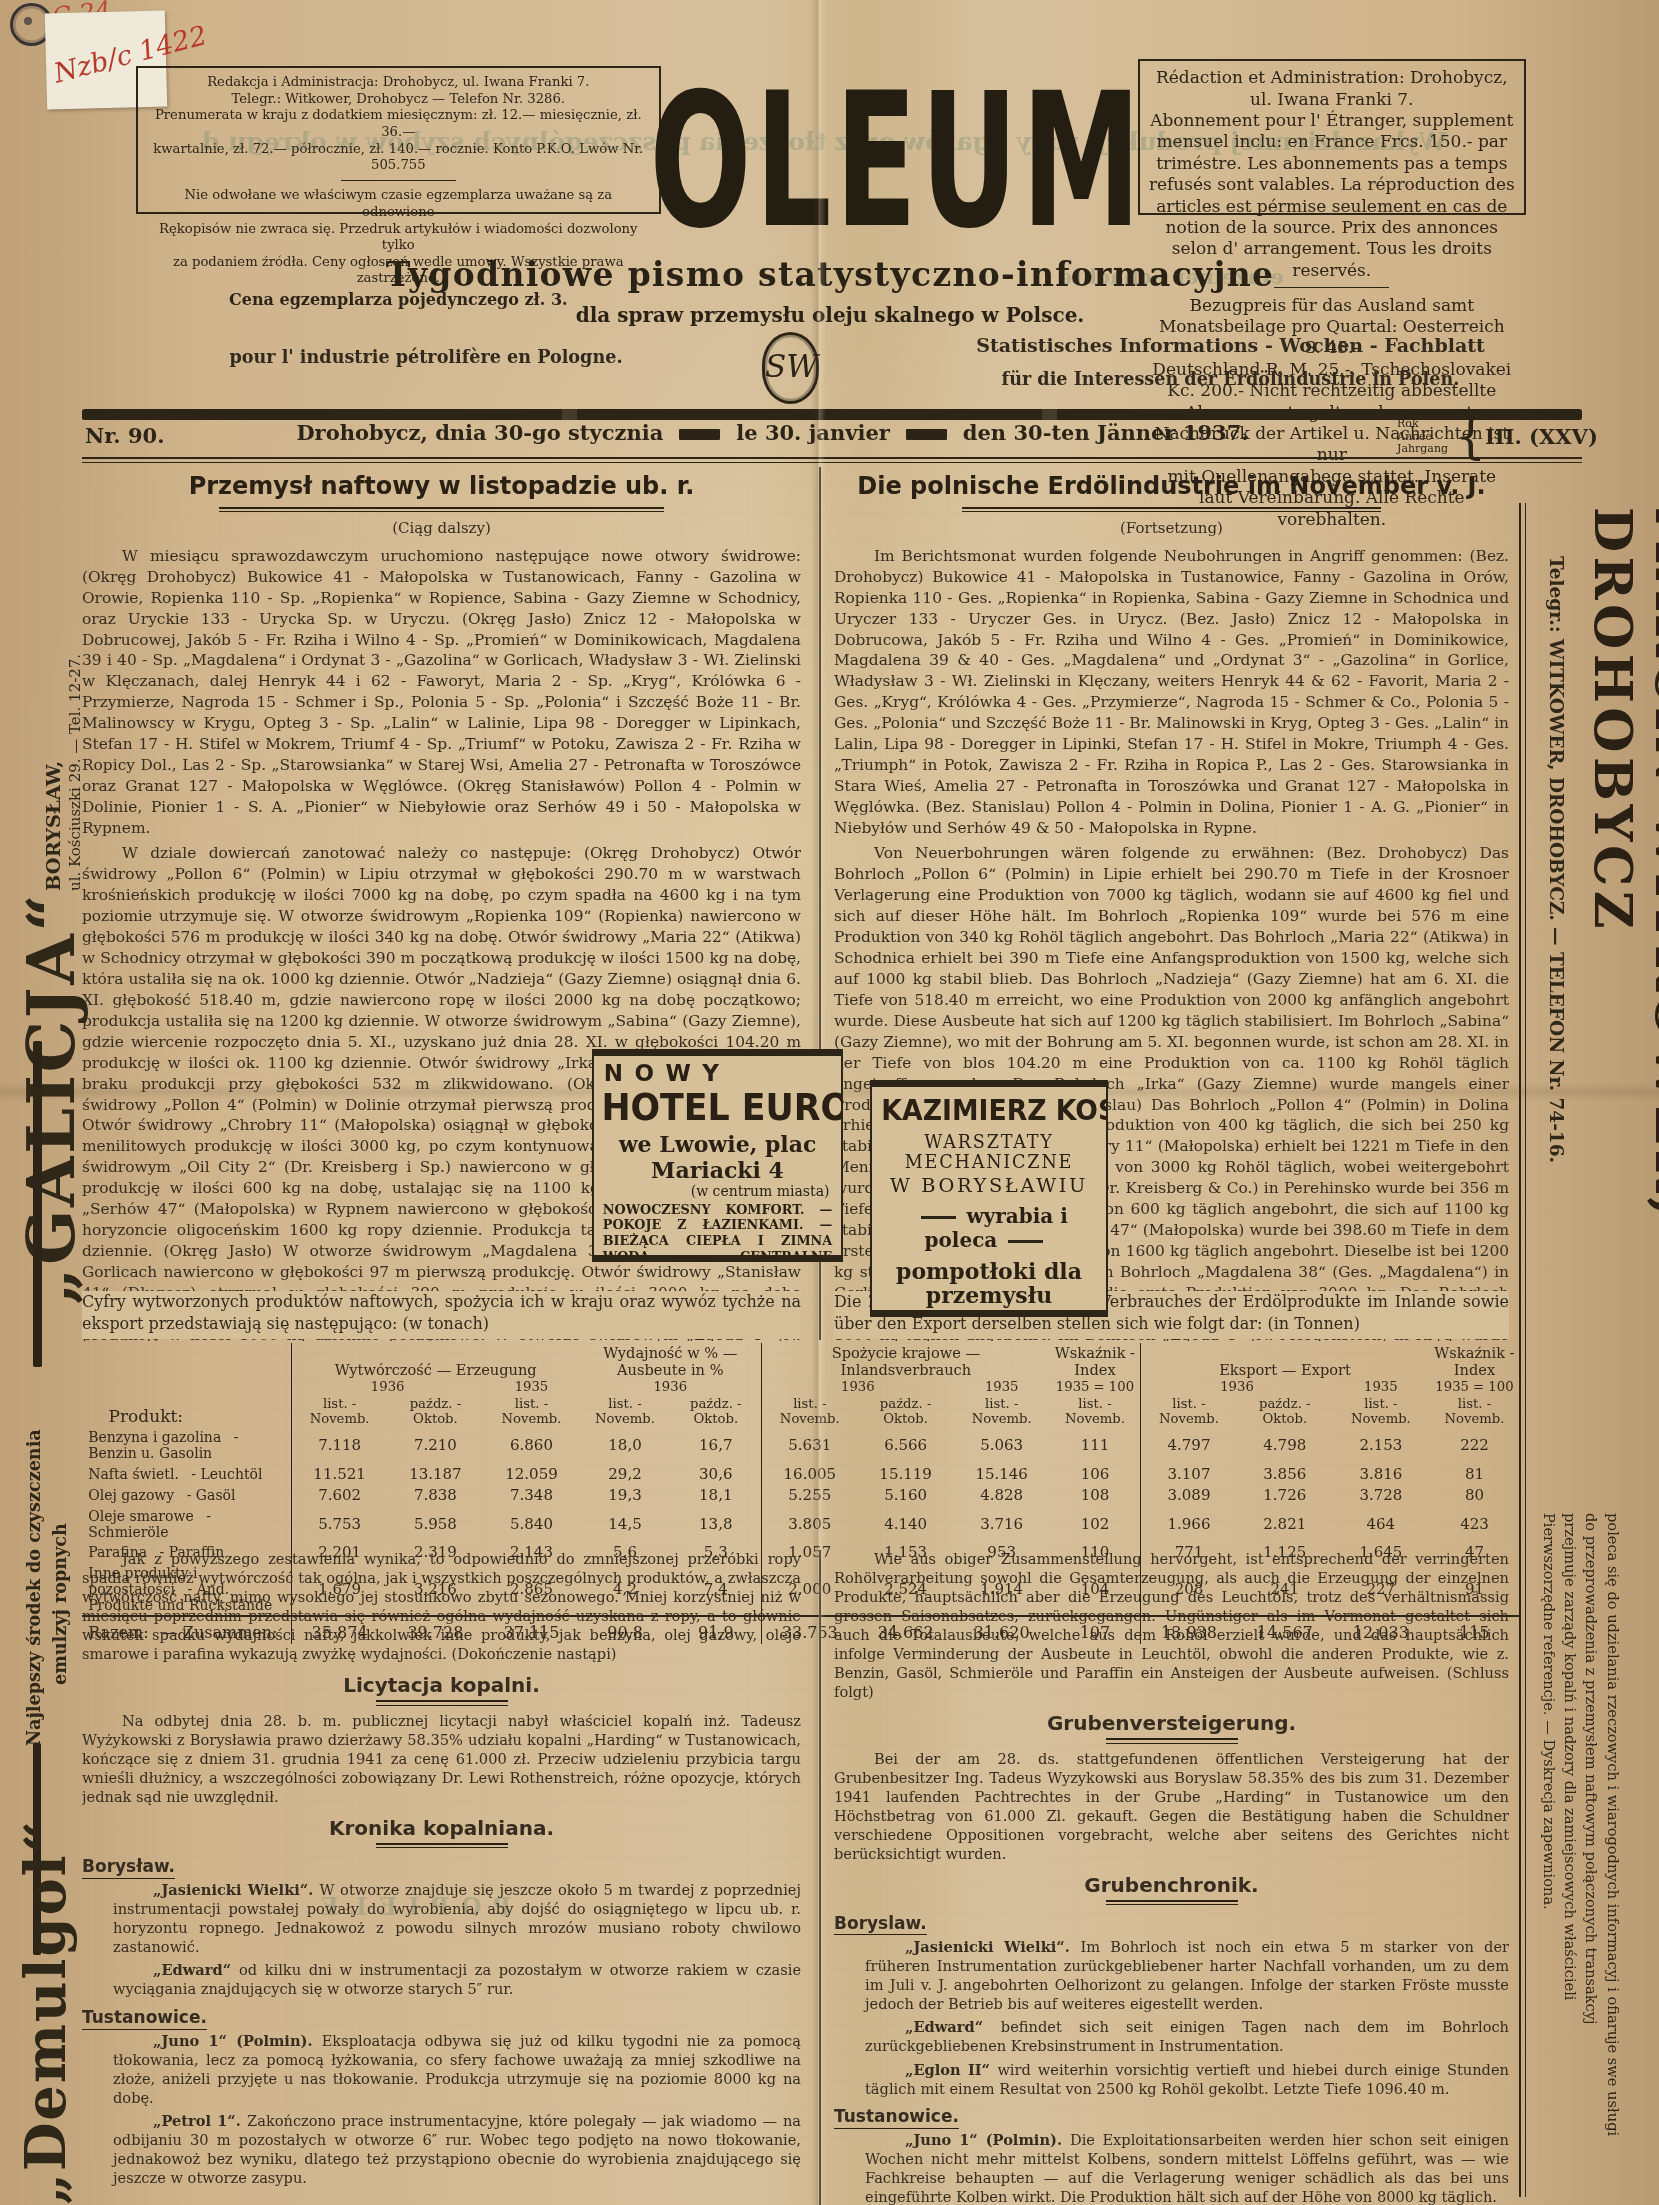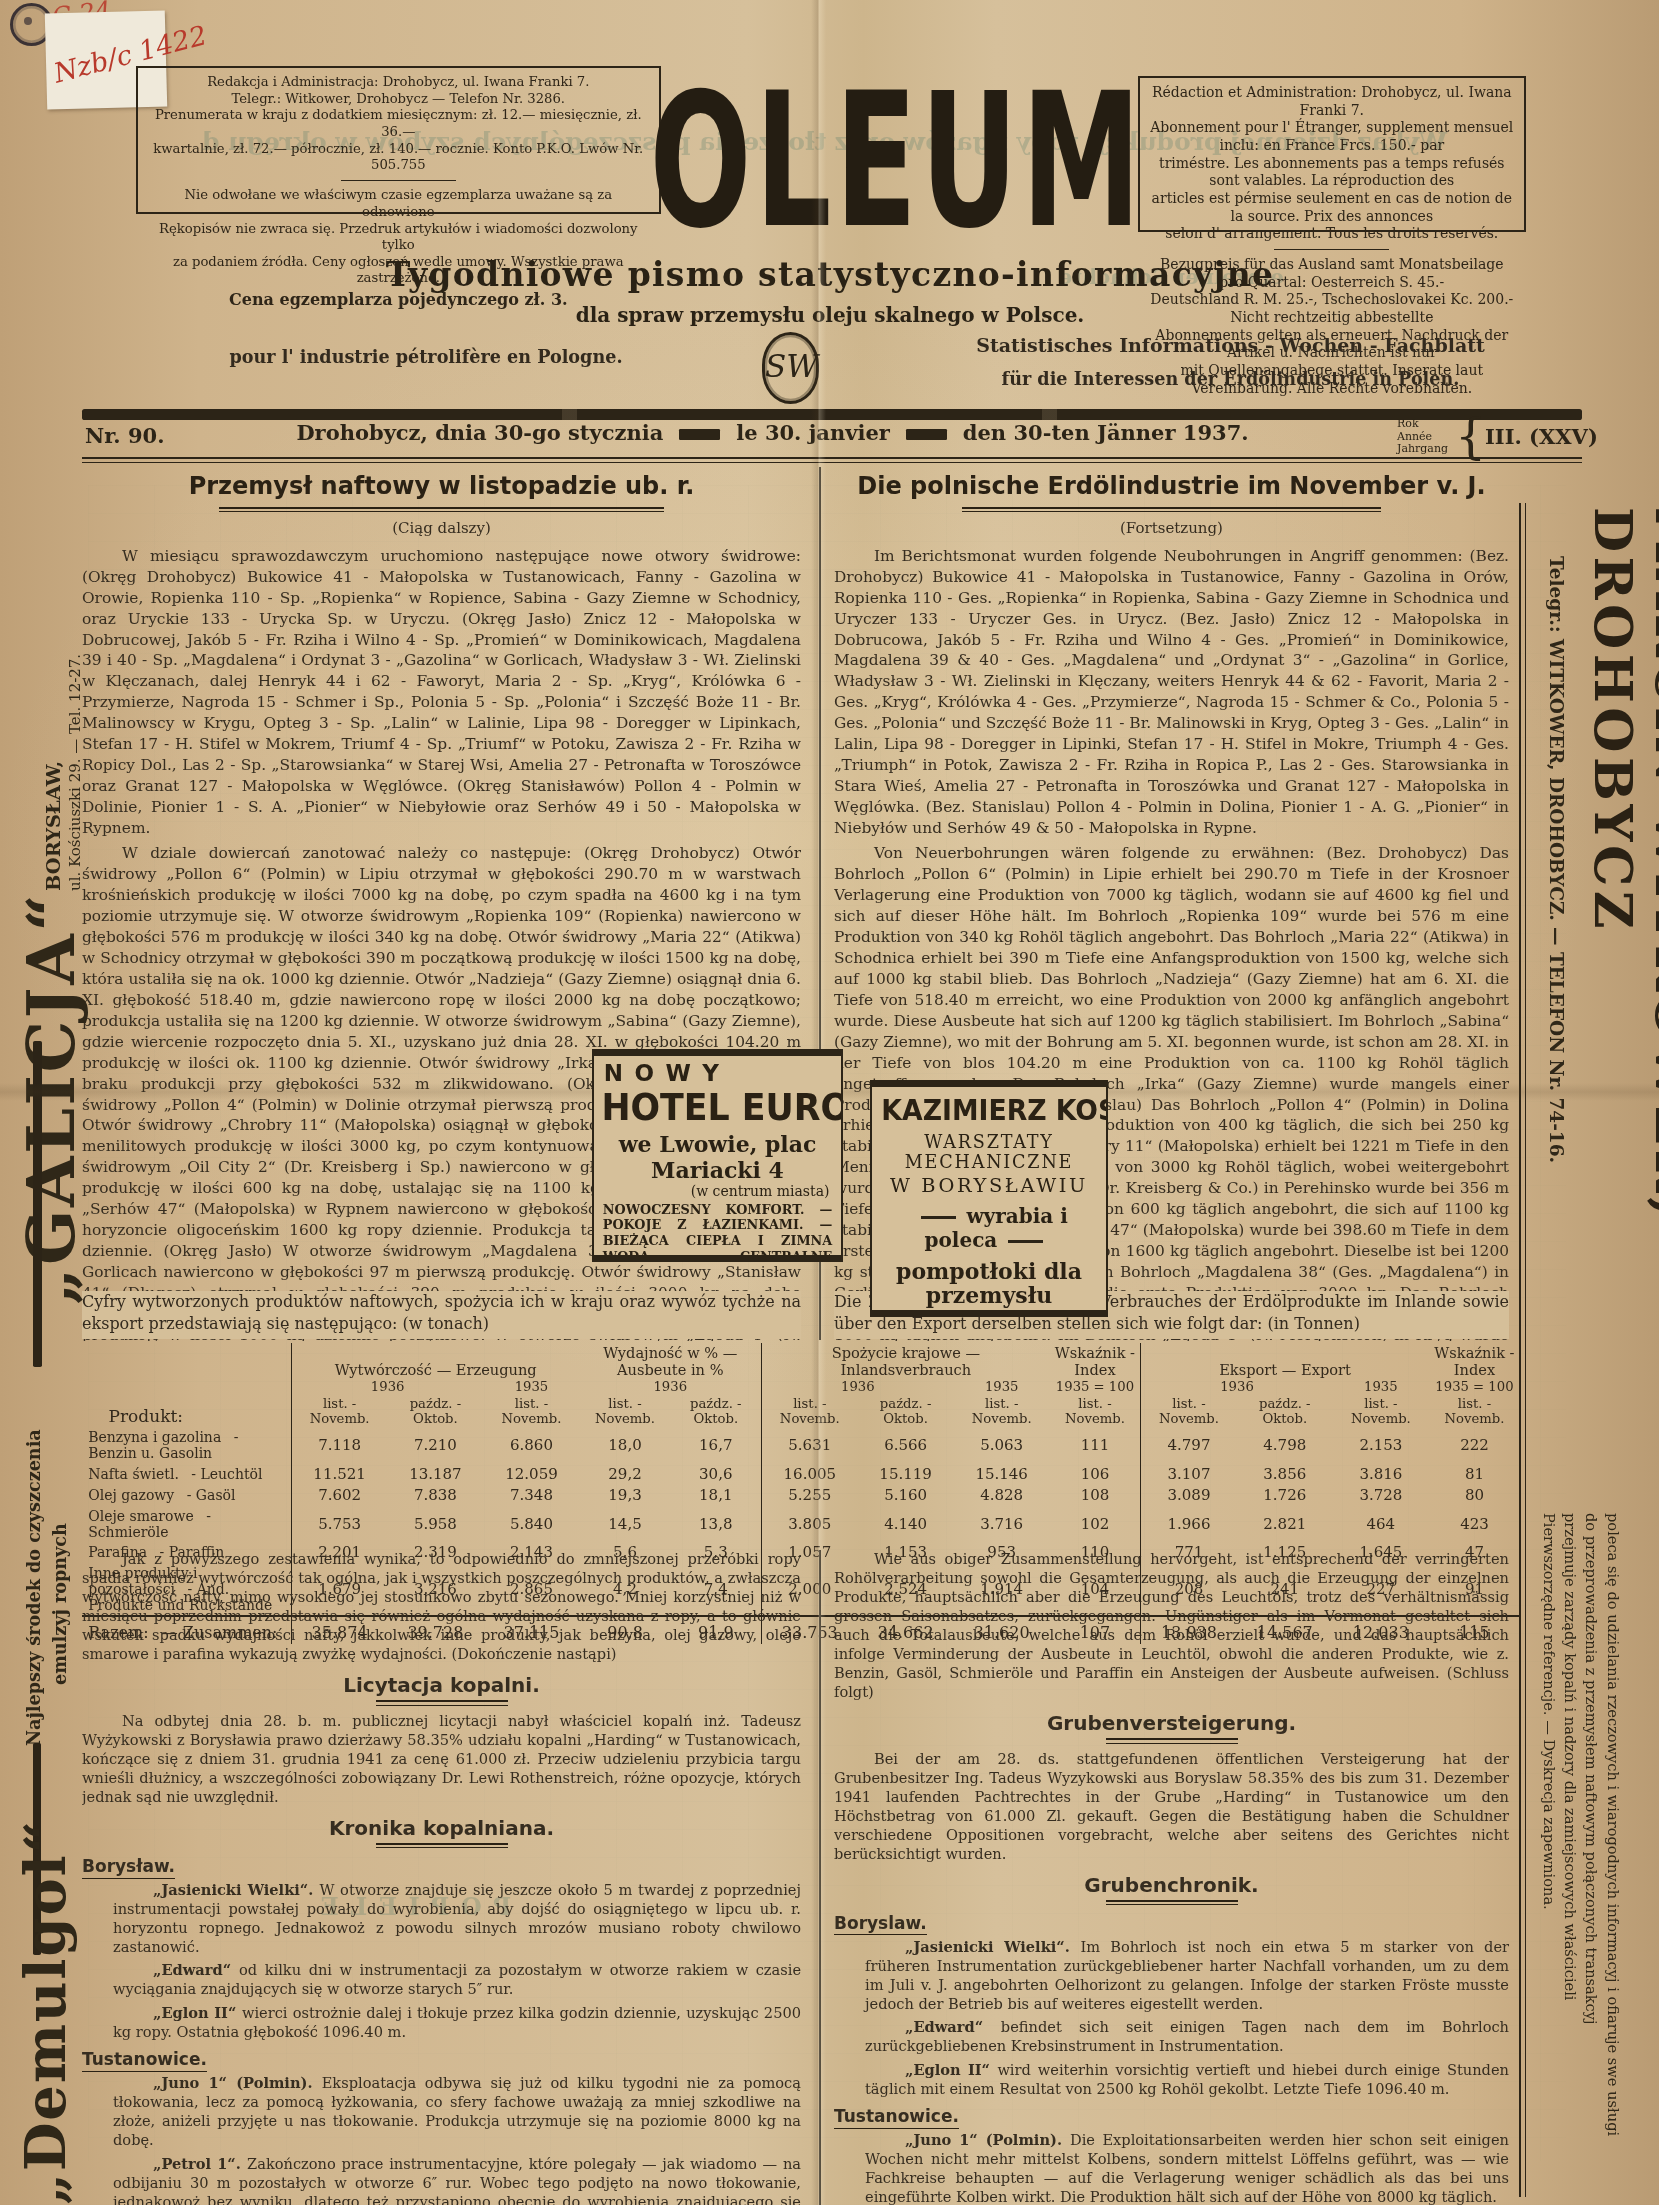--- a/index.html
+++ b/index.html
@@ -128,21 +128,21 @@
     <div>
         <div class="line">Nie odwołane we właściwym czasie egzemplarza uważane są za odnowione</div>
         <div class="line">Rękopisów nie zwraca się. Przedruk artykułów i wiadomości dozwolony tylko</div>
         <div class="line">za podaniem źródła. Ceny ogłoszeń wedle umowy. Wszystkie prawa zastrzeżone.</div>
       </div>
     <div class="price">Cena egzemplarza pojedynczego zł. 3.</div>
   </div>
 
   <div class="masthead">OLEUM</div>
 
-  <div class="hbox" style="left:1138px;top:76px;width:366px;height:140px;font-size:14px;">
+  <div class="hbox" style="left:1138px;top:59px;width:366px;height:140px;font-size:17px;">
     <div>
         <div class="line">Rédaction et Administration: Drohobycz, ul. Iwana Franki 7.</div>
         <div class="line">Abonnement pour l' Étranger, supplement mensuel inclu: en France Frcs. 150.- par</div>
         <div class="line">triméstre. Les abonnements pas a temps refusés sont valables. La réproduction des</div>
         <div class="line">articles est pérmise seulement en cas de notion de la source.  Prix des annonces</div>
         <div class="line">selon d' arrangement. Tous les droits reservés.</div>
       </div>
     <div class="sep"></div>
     <div>
         <div class="line">Bezugpreis für das Ausland samt Monatsbeilage pro Quartal: Oesterreich S. 45.-</div>
@@ -404,21 +404,20 @@
       <p style="margin-bottom:6.2px;">Jak z powyższego zestawienia wynika, to odpowiednio do zmniejszonej przeróbki ropy spadła również wytwórczość tak ogólna, jak i wszystkich poszczególnych produktów, a zwłaszcza wytwórczość nafty, mimo wysokiego jej stosunkowo zbytu sezonowego. Mniej korzystniej niż w miesiącu poprzednim przedstawia się również ogólna wydajność uzyskana z ropy, a to głównie wskutek spadku wydajności nafty, jakkolwiek inne produkty, jak benzyna, olej gazowy, oleje smarowe i parafina wykazują zwyżkę wydajności. (Dokończenie nastąpi)</p>
       <div class="sechead">Licytacja kopalni.</div>
       <div class="sec-under"></div>
       <p style="margin-bottom:6.2px;">Na odbytej dnia 28. b. m. publicznej licytacji nabył właściciel kopalń inż. Tadeusz Wyżykowski z Borysławia prawo dzierżawy 58.35% udziału kopalni „Harding“ w Tustanowicach, kończące się z dniem 31. grudnia 1941 za cenę 61.000 zł. Przeciw udzieleniu przybicia targu wnieśli dłużnicy, a wszczególności zobowiązany Dr. Lewi Rothenstreich, różne opozycje, których jednak sąd nie uwzględnił.</p>
       <div class="sechead">Kronika kopalniana.</div>
       <div class="sec-under"></div>
       <div>
           <div class="place">Borysław.</div>
           <p class="entry"><span class="ename">„Jasienicki Wielki“. </span><span>W otworze znajduje się jeszcze około 5 m twardej z poprzedniej instrumentacji powstałej powały do wyrobienia, aby dojść do osiągniętego w lipcu ub. r. horyzontu ropnego. Jednakowoż z powodu silnych mrozów musiano roboty chwilowo zastanowić.</span></p>
           <p class="entry"><span class="ename">„Edward“ </span><span>od kilku dni w instrumentacji za pozostałym w otworze rakiem w czasie wyciągania znajdujących się w otworze starych 5″ rur.</span></p>
-          <p class="entry"><span class="ename">„Eglon II“ </span><span>wierci ostrożnie dalej i tłokuje przez kilka godzin dziennie, uzyskując 2500 kg ropy. Ostatnia głębokość 1096.40 m.</span></p>
           <div class="place">Tustanowice.</div>
           <p class="entry"><span class="ename">„Juno 1“ (Polmin). </span><span>Eksploatacja odbywa się już od kilku tygodni nie za pomocą tłokowania, lecz za pomocą łyżkowania, co sfery fachowe uważają za mniej szkodliwe na złoże, aniżeli przyjęte u nas tłokowanie. Produkcja utrzymuje się na poziomie 8000 kg na dobę.</span></p>
           <p class="entry"><span class="ename">„Petrol 1“. </span><span>Zakończono prace instrumentacyjne, które polegały — jak wiadomo — na odbijaniu 30 m pozostałych w otworze 6″ rur. Wobec tego podjęto na nowo tłokowanie, jednakowoż bez wyniku, dlatego też przystąpiono obecnie do wyrobienia znajdującego się jeszcze w otworze zasypu.</span></p>
         </div>
     </div>
   </div>
 
   <div class="colwrap" style="left:834px;top:1550px;width:675px;height:659px;">
     <div class="col smalltext" style="width:675px;font-size:14.6px;">
       <p style="margin-bottom:6.2px;">Wie aus obiger Zusammenstellung hervorgeht, ist entsprechend der verringerten Rohölverarbeitung sowohl die Gesamterzeugung, als auch die Erzeugung der einzelnen Produkte, hauptsächlich aber die Erzeugung des Leuchtöls, trotz des verhältnismässig grossen Saisonabsatzes, zurückgegangen. Ungünstiger als im Vormonat gestaltet sich auch die Totalausbeute, welche aus dem Rohöl erzielt wurde, und das hauptsächlich infolge Verminderung der Ausbeute in Leuchtöl, obwohl die anderen Produkte, wie z. Benzin, Gasöl, Schmieröle und Paraffin ein Ansteigen der Ausbeute aufweisen. (Schluss folgt)</p>

